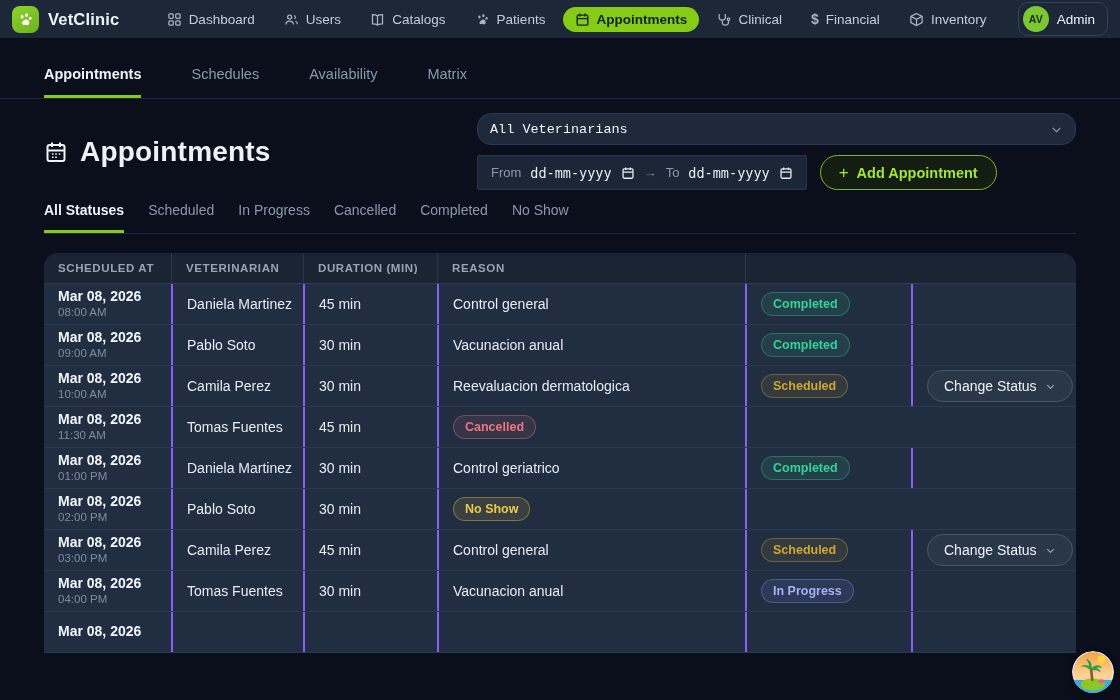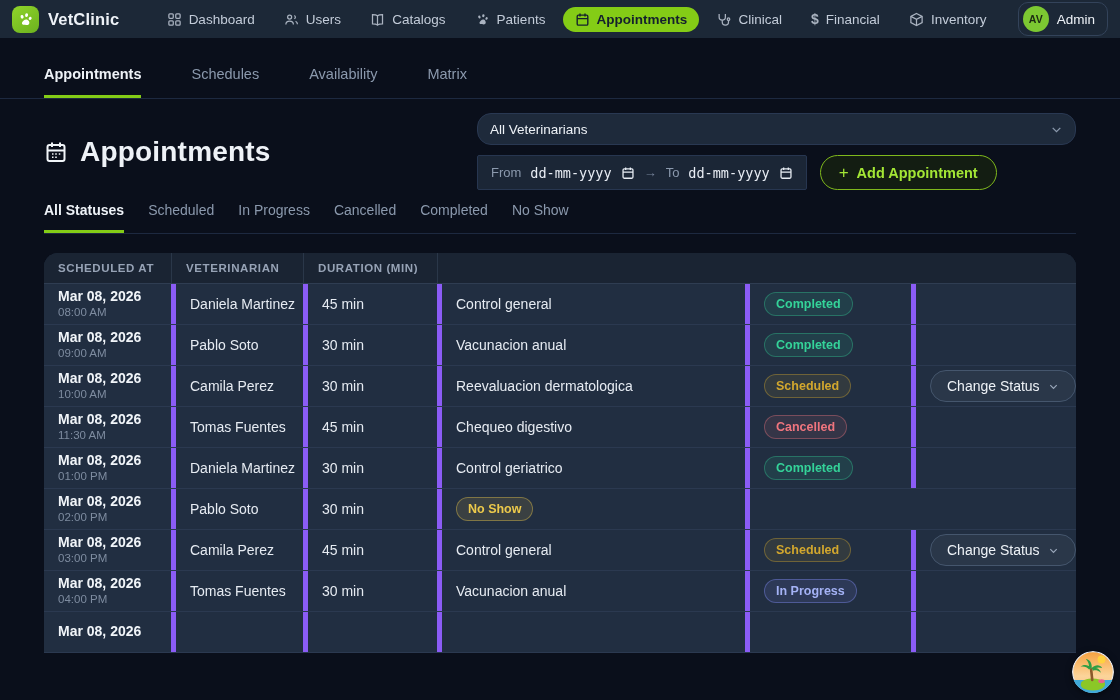--- a/index.html
+++ b/index.html
@@ -36,21 +36,21 @@
   .subtab{font-size:14.5px; color:#8b99ad; padding-bottom:13px; border-bottom:3px solid transparent; cursor:pointer;}
   .subtab.active{color:var(--text); font-weight:bold; border-bottom-color:var(--accent);}
 
   
   .content{padding:0 44px;}
   .head-row{display:flex; margin-top:14px;}
   .title-wrap{flex:1; display:flex; align-items:center; gap:12px;}
   .page-title{font-size:28px; font-weight:bold; letter-spacing:.2px;}
   .right-col{width:599px; display:flex; flex-direction:column; gap:10px;}
   .select{height:32px; background:#1e2a3b; border:1px solid #293852; border-radius:14px;
-          display:flex; align-items:center; justify-content:space-between; padding:0 12px; cursor:pointer;}
+          display:flex; align-items:center; justify-content:space-between; padding:0 12px; cursor:pointer;font-family:Liberation Mono, monospace;}
   .select-label{font-size:13.5px; color:var(--text);}
   .controls{display:flex; gap:13px; align-items:center;}
   .date-range{height:35px; background:#1b2636; border:1px solid #273650; border-radius:2px;
               display:flex; align-items:center; gap:9px; padding:0 13px;}
   .range-label{font-size:13px; color:#8b99ad;}
   .date-val{font-family:"DejaVu Sans Mono", monospace; font-size:13.5px; color:#e8edf4; cursor:text;}
   .range-arrow{color:#76839a; font-size:13px;}
   .add-btn{height:35px; padding:0 18px; display:flex; align-items:center; gap:8px; background:#131d12;
            border:1.5px solid #7fb81c; border-radius:999px; color:var(--accent-text);
            font-size:14.5px; font-weight:bold; cursor:pointer;}
@@ -62,21 +62,21 @@
   .status-tab.active{color:var(--text); font-weight:bold; border-bottom-color:var(--accent);}
 
   
   .table{margin-top:19px; border-radius:14px 14px 0 0; overflow:hidden; background:var(--bg-row);}
   .thead,.trow{display:grid; grid-template-columns:127px 132px 134px 308px 166px 166px;}
   .thead{background:var(--bg-header); border-bottom:1px solid var(--border);}
   .th{font-size:11.5px; font-weight:bold; letter-spacing:.6px; color:#97a3b6; text-transform:uppercase;
       padding:9px 14px; border-left:1px solid #2a3749;}
   .th:first-child{border-left:none;}
   .trow{border-bottom:1px solid #2b3950; height:41px;}
-  .td{padding:6px 14px; display:flex; flex-direction:column; justify-content:center; border-left:5px solid #8b5cf6;
+  .td{padding:6px 14px; display:flex; flex-direction:column; justify-content:center; border-left:2px solid #8b5cf6;
       font-size:14px; color:#e6ebf2; overflow:hidden; white-space:nowrap;}
   .td:first-child{border-left:none;}
   .td .date{font-weight:bold; font-size:14px; color:#f1f5f9; line-height:1.25;}
   .td .time{font-size:11.5px; color:#7e8ca0; line-height:1.3;}
   .badge{display:inline-block; font-size:12.5px; font-weight:bold; padding:4px 11px; border-radius:999px; width:max-content;}
   .badge.completed{color:#34d399; background:rgba(52,211,153,.10); border:1px solid rgba(52,211,153,.35);}
   .badge.scheduled{color:#d2a72e; background:rgba(210,167,46,.10); border:1px solid rgba(210,167,46,.38);}
   .badge.cancelled{color:#f0757e; background:rgba(240,117,126,.10); border:1px solid rgba(240,117,126,.38);}
   .badge.no_show{color:#ecc94b; background:rgba(236,201,75,.12); border:1px solid rgba(236,201,75,.40);}
   .badge.in_progress{color:#a4b2f5; background:rgba(129,140,248,.12); border:1px solid rgba(129,140,248,.40);}
@@ -253,20 +253,21 @@
     <div class="status-tab">Cancelled</div>
     <div class="status-tab">Completed</div>
     <div class="status-tab">No Show</div>
   </div>
 
   <div class="table">
     <div class="thead">
       <div class="th">Scheduled At</div>
       <div class="th">Veterinarian</div>
       <div class="th">Duration (min)</div>
+      <div class="th">Reason</div>
       <div class="th"></div>
     </div>
     <div>
         <div class="trow">
           <div class="td">
             <span class="date">Mar 08, 2026</span>
             <span class="time">08:00 AM</span>
           </div>
           <div class="td">Daniela Martinez</div>
           <div class="td">45 min</div>
@@ -311,21 +312,20 @@
             </button>
           </div>
         </div>
         <div class="trow">
           <div class="td">
             <span class="date">Mar 08, 2026</span>
             <span class="time">11:30 AM</span>
           </div>
           <div class="td">Tomas Fuentes</div>
           <div class="td">45 min</div>
-          <div class="td">Chequeo digestivo</div>
           <div class="td">
             <span class="badge cancelled">Cancelled</span>
           </div>
           <div class="td"></div>
         </div>
         <div class="trow">
           <div class="td">
             <span class="date">Mar 08, 2026</span>
             <span class="time">01:00 PM</span>
           </div>

